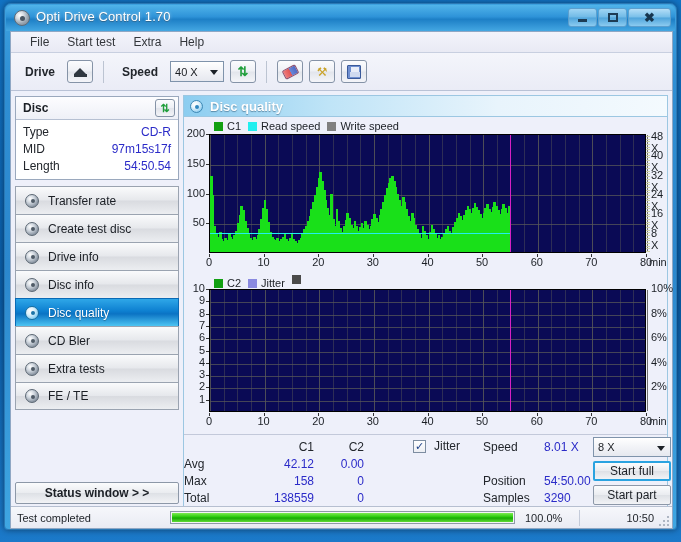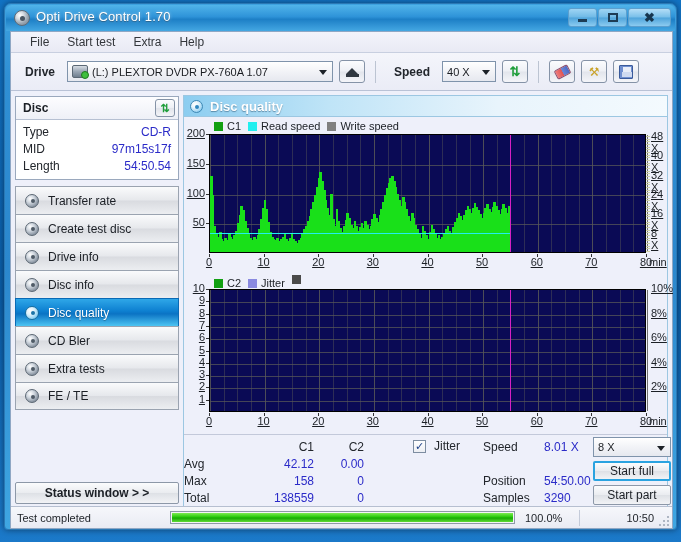--- a/index.html
+++ b/index.html
@@ -268,21 +268,21 @@
   .panel-body {
     flex: 1;
     background: #eef0fa;
     border: 1px solid #9cc7e2;
     position: relative;
   }
 
   
   .legend { font-size: 11px; color: #1b1f25; display:flex; align-items:center; gap:4px; }
   .lg-sw { width: 9px; height: 9px; display:inline-block; }
-  .axis-lbl { font-size: 11px; color: #1b1f25; position: absolute; text-decoration: underline; }
+  .axis-lbl { font-size: 11px; color: #1b1f25; position: absolute; }
 
   .plot {
     position: absolute;
     background: #0a0a55;
     border: 1px solid #000;
   }
   .grid-v, .grid-h { position:absolute; background:#585858; opacity:.75; }
   .bar { position:absolute; bottom:0; background:#19e019; width:1px; }
   .readline { position:absolute; height:1px; background:#21efef; }
   .marker { position:absolute; width:1px; background:#d420c4; top:0; bottom:0; }
@@ -362,25 +362,20 @@
 
     <div class="menubar">
       <div class="menu-item">File</div>
       <div class="menu-item">Start test</div>
       <div class="menu-item">Extra</div>
       <div class="menu-item">Help</div>
     </div>
 
     <div class="toolbar">
       <div class="tb-label">Drive</div>
-      <div class="combo drive-combo">
-        <div class="drv-ico"></div>
-        <span>(L:)  PLEXTOR DVDR   PX-760A 1.07</span>
-        <span class="arrow"></span>
-      </div>
       <div class="tbbtn">
         <div class="eject-tri"></div>
         <div class="eject-bar"></div>
       </div>
       <div class="sep"></div>
       <div class="tb-label">Speed</div>
       <div class="combo speed-combo">
         <span>40 X</span>
         <span class="arrow"></span>
       </div>

